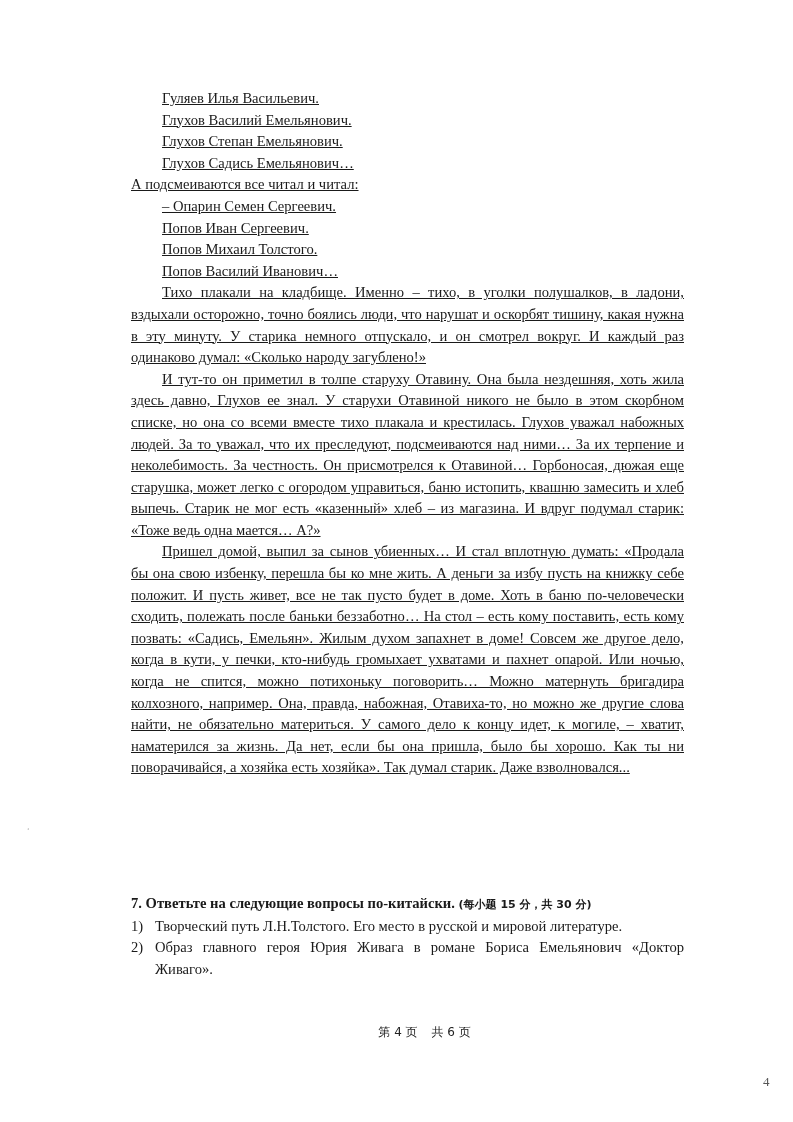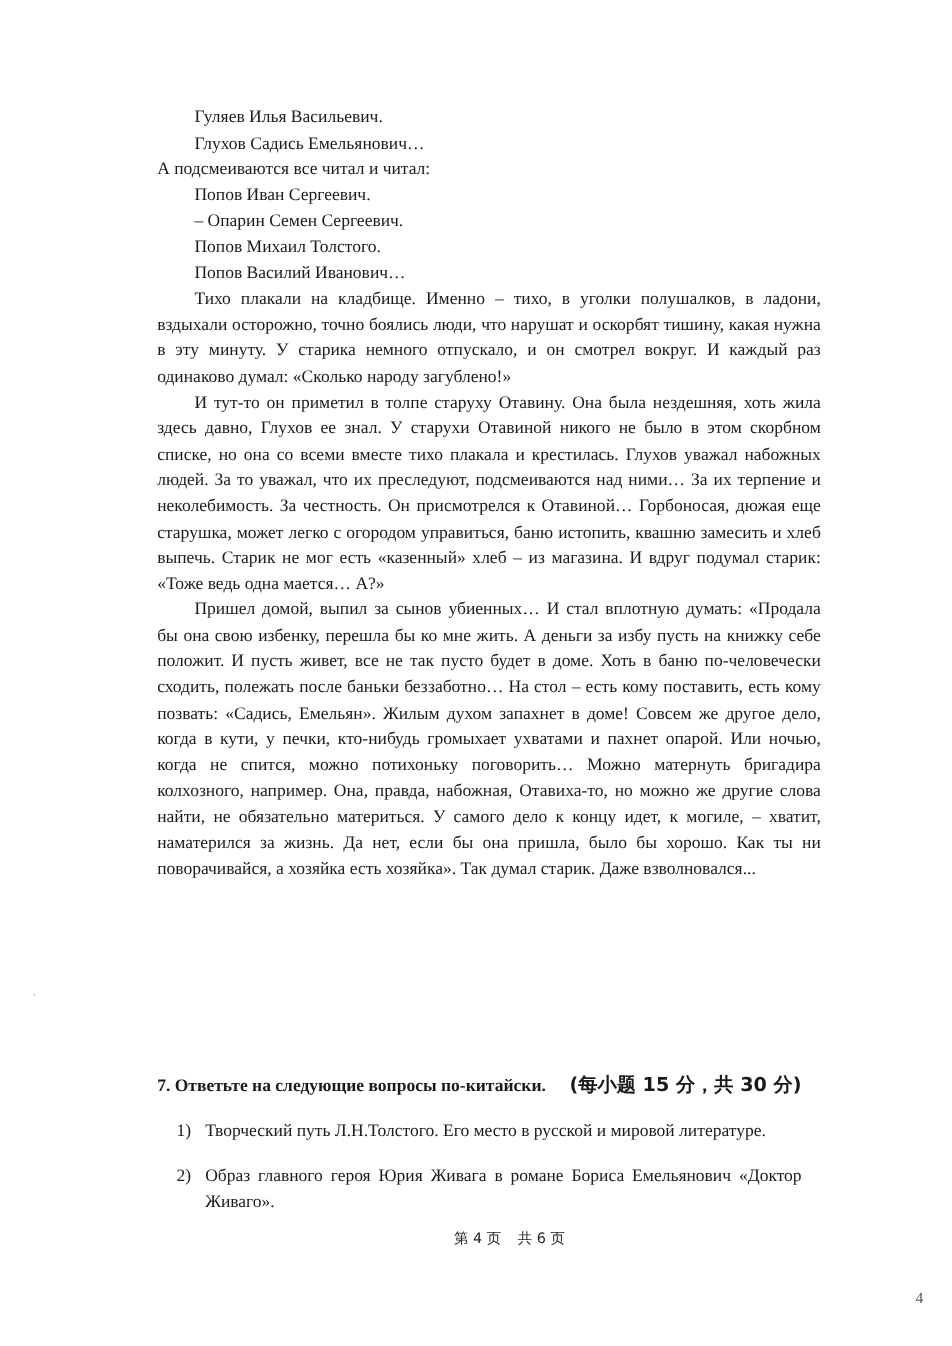--- a/index.html
+++ b/index.html
@@ -21,20 +21,21 @@
       width: 793px;
       height: 1122px;
     }
     .body-text {
       position: absolute;
       left: 131px;
       top: 88px;
       width: 553px;
       font-size: 14.6px;
       line-height: 21.6px;
+      text-decoration: underline;
     }
     .name-line {
       margin: 0;
       padding-left: 31px;
       white-space: nowrap;
     }
     .para {
       margin: 0;
       text-indent: 31px;
       text-align: justify;
@@ -52,25 +53,24 @@
       line-height: 21.6px;
     }
     .q-title {
       margin: 0;
       font-weight: bold;
       white-space: nowrap;
     }
     .q-title .cjk {
       font-family: "DejaVu Sans", sans-serif;
       font-weight: bold;
-      font-size: 16px;
-      margin-left: 16px;
+      font-size: 11px;
     }
     .q-item {
-      margin: 16px;
+      margin: 0;
       padding-left: 24px;
       text-indent: -24px;
       text-align: justify;
     }
     .q-num {
       display: inline-block;
       width: 24px;
       text-indent: 0;
     }
     .footer {
@@ -100,26 +100,28 @@
       color: #888;
     }
   </style>
 </head>
 <body>
 
 <div class="page">
 
   <div class="body-text">
     <p class="name-line">Гуляев Илья Васильевич.</p>
+    <p class="name-line">Глухов Василий Емельянович.</p>
+    <p class="name-line">Глухов Степан Емельянович.</p>
     <p class="name-line">Глухов Садись Емельянович…</p>
 
     <p class="plain">А подсмеиваются все читал и читал:</p>
 
+    <p class="name-line">– Опарин Семен Сергеевич.</p>
     <p class="name-line">Попов Иван Сергеевич.</p>
-    <p class="name-line">– Опарин Семен Сергеевич.</p>
     <p class="name-line">Попов Михаил Толстого.</p>
     <p class="name-line">Попов Василий Иванович…</p>
 
     <p class="para">Тихо плакали на кладбище. Именно – тихо, в уголки полушалков, в ладони, вздыхали осторожно, точно боялись люди, что нарушат и оскорбят тишину, какая нужна в эту минуту. У старика немного отпускало, и он смотрел вокруг. И каждый раз одинаково думал: «Сколько народу загублено!»</p>
     <p class="para">И тут-то он приметил в толпе старуху Отавину. Она была нездешняя, хоть жила здесь давно, Глухов ее знал. У старухи Отавиной никого не было в этом скорбном списке, но она со всеми вместе тихо плакала и крестилась. Глухов уважал набожных людей. За то уважал, что их преследуют, подсмеиваются над ними… За их терпение и неколебимость. За честность. Он присмотрелся к Отавиной… Горбоносая, дюжая еще старушка, может легко с огородом управиться, баню истопить, квашню замесить и хлеб выпечь. Старик не мог есть «казенный» хлеб – из магазина. И вдруг подумал старик: «Тоже ведь одна мается… А?»</p>
     <p class="para">Пришел домой, выпил за сынов убиенных… И стал вплотную думать: «Продала бы она свою избенку, перешла бы ко мне жить. А деньги за избу пусть на книжку себе положит. И пусть живет, все не так пусто будет в доме. Хоть в баню по-человечески сходить, полежать после баньки беззаботно… На стол – есть кому поставить, есть кому позвать: «Садись, Емельян». Жилым духом запахнет в доме! Совсем же другое дело, когда в кути, у печки, кто-нибудь громыхает ухватами и пахнет опарой. Или ночью, когда не спится, можно потихоньку поговорить… Можно матернуть бригадира колхозного, например. Она, правда, набожная, Отавиха-то, но можно же другие слова найти, не обязательно материться. У самого дело к концу идет, к могиле, – хватит, наматерился за жизнь. Да нет, если бы она пришла, было бы хорошо. Как ты ни поворачивайся, а хозяйка есть хозяйка». Так думал старик. Даже взволновался...</p>
   </div>
 
   <div class="question-block">
     <p class="q-title">

